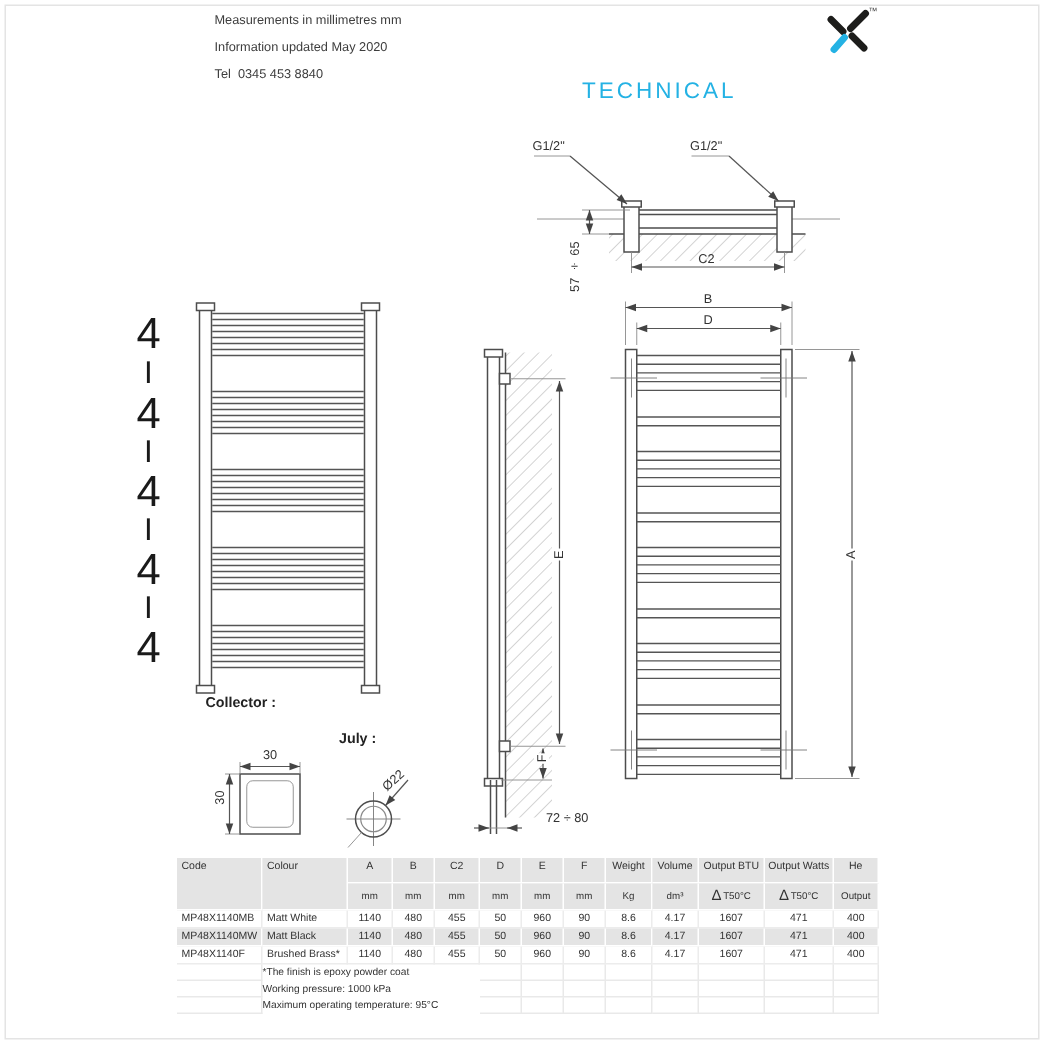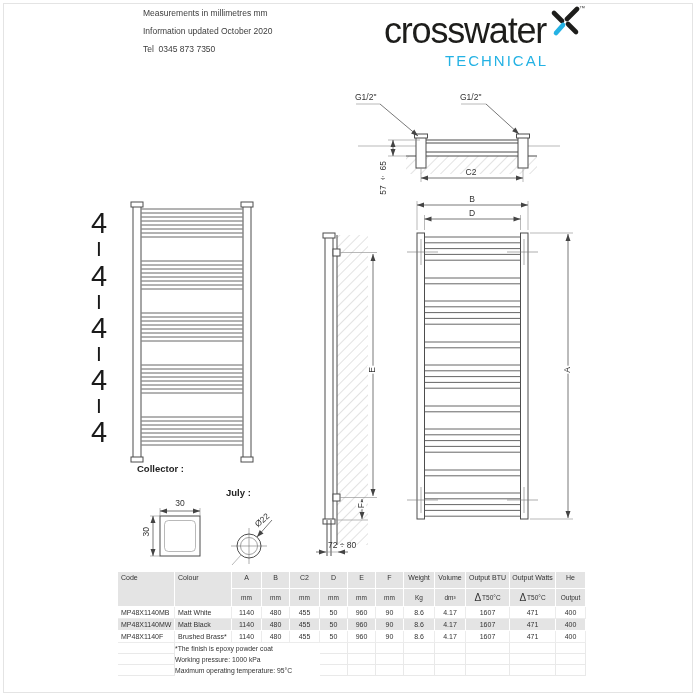--- a/index.html
+++ b/index.html
@@ -4,21 +4,21 @@
 <style>
   html,body{margin:0;padding:0;background:#fff;}
   .page{position:relative;width:696px;height:696px;background:#fff;overflow:hidden;
         font-family:"Liberation Sans",sans-serif;color:#333;}
   .frame{position:absolute;inset:3px;border:1px solid #e4e4e4;pointer-events:none;}
   svg.canvas{position:absolute;left:0;top:0;}
   
   .meta{position:absolute;left:120px;font-size:8.5px;color:#3d3d3d;white-space:pre;margin-left:23px;}
   .logo{position:absolute;left:384px;top:13px;font-size:36px;letter-spacing:-1.2px;color:#1d1d1b;line-height:36px;}
   .tm{position:absolute;left:579px;top:5px;font-size:6px;color:#444;}
-  .tagline{position:absolute;left:388px;top:52px;width:160px;text-align:right;
+  .tagline{position:absolute;left:388px;top:52px;width:160px;text-align:left;
            font-size:15px;letter-spacing:2px;color:#24b2e4;}
   
   .dim{position:absolute;font-size:8.5px;color:#333;line-height:10px;}
   .dimc{text-align:center;}
   .vtx{writing-mode:vertical-rl;transform:rotate(180deg);}
   .onln{background:#fff;padding:1px 0;}
   .rot45{transform:rotate(-42deg);}
   .sec-title{position:absolute;font-size:9.5px;font-weight:bold;color:#222;}
   .bar-label{position:absolute;width:26px;text-align:center;font-size:29px;line-height:32px;color:#1a1a1a;}
   .bar-label.sep{font-size:21px;}
@@ -45,24 +45,23 @@
   .dim-l{stroke:#555;stroke-width:0.8;marker-start:url(#ar);marker-end:url(#ar);}
   .dim-e{stroke:#555;stroke-width:0.8;marker-end:url(#ar);}
 </style>
 </head>
 <body>
 
 <div class="page">
   <div class="frame"></div>
 
   <div class="meta" style="top:8px">Measurements in millimetres mm</div>
-  <div class="meta" style="top:26px">Information updated October 2020</div>
-  <div class="meta" style="top:44px">Tel  0345 873 7350</div>
-
-  <div class="logo">crosswater</div>
+  <div class="meta" style="top:26px">Information updated May 2020</div>
+  <div class="meta" style="top:44px">Tel  0345 453 8840</div>
+
   <svg class="canvas" style="left:549px;top:6px;position:absolute" width="32" height="32">
     <line x1="5" y1="7" x2="13" y2="15" stroke="#1d1d1b" stroke-width="4.6" stroke-linecap="round"></line>
     <line x1="28" y1="3" x2="18" y2="13" stroke="#1d1d1b" stroke-width="4.6" stroke-linecap="round"></line>
     <line x1="7" y1="27" x2="14" y2="19" stroke="#24b2e4" stroke-width="4.6" stroke-linecap="round"></line>
     <line x1="27" y1="26" x2="19" y2="18" stroke="#1d1d1b" stroke-width="4.6" stroke-linecap="round"></line>
   </svg>
   <div class="tm">™</div>
   <div class="tagline">TECHNICAL</div>
 
   <svg class="canvas" width="696" height="696">
@@ -254,21 +253,21 @@
 
   <div class="dim" style="left:355px;top:92px">G1/2"</div>
   <div class="dim" style="left:460px;top:92px">G1/2"</div>
   <div class="dim vtx" style="left:378px;top:161px">57 ÷ 65</div>
   <div class="dim dimc" style="left:460px;top:167px;width:22px">C2</div>
   <div class="dim dimc" style="left:464px;top:194px;width:16px">B</div>
   <div class="dim dimc" style="left:464px;top:208px;width:16px">D</div>
   <div class="dim vtx onln" style="left:562px;top:366px">A</div>
   <div class="dim vtx onln" style="left:367px;top:366px">E</div>
   <div class="dim vtx onln" style="left:356px;top:502px">F</div>
-  <div class="dim" style="left:328px;top:540px">72 ÷ 80</div>
+  <div class="dim" style="left:364px;top:540px">72 ÷ 80</div>
   <div class="sec-title" style="left:137px;top:463px">Collector :</div>
   <div class="sec-title" style="left:226px;top:487px">July :</div>
   <div class="dim dimc" style="left:166px;top:498px;width:28px">30</div>
   <div class="dim vtx" style="left:141px;top:527px">30</div>
   <div class="dim rot45" style="left:254px;top:515px">Ø22</div>
 
   <div id="spec-table" style="grid-template-columns: 57px 57px 30px 28px 30px 28px 28px 28px 31px 31px 44px 46px 30px;">
       <div class="hc" style="grid-area: 1 / 1 / 3;"><span>Code</span></div>
       <div class="hc" style="grid-area: 1 / 2 / 3;"><span>Colour</span></div>
       <div class="hc hcC" style="grid-area: 1 / 3;">

